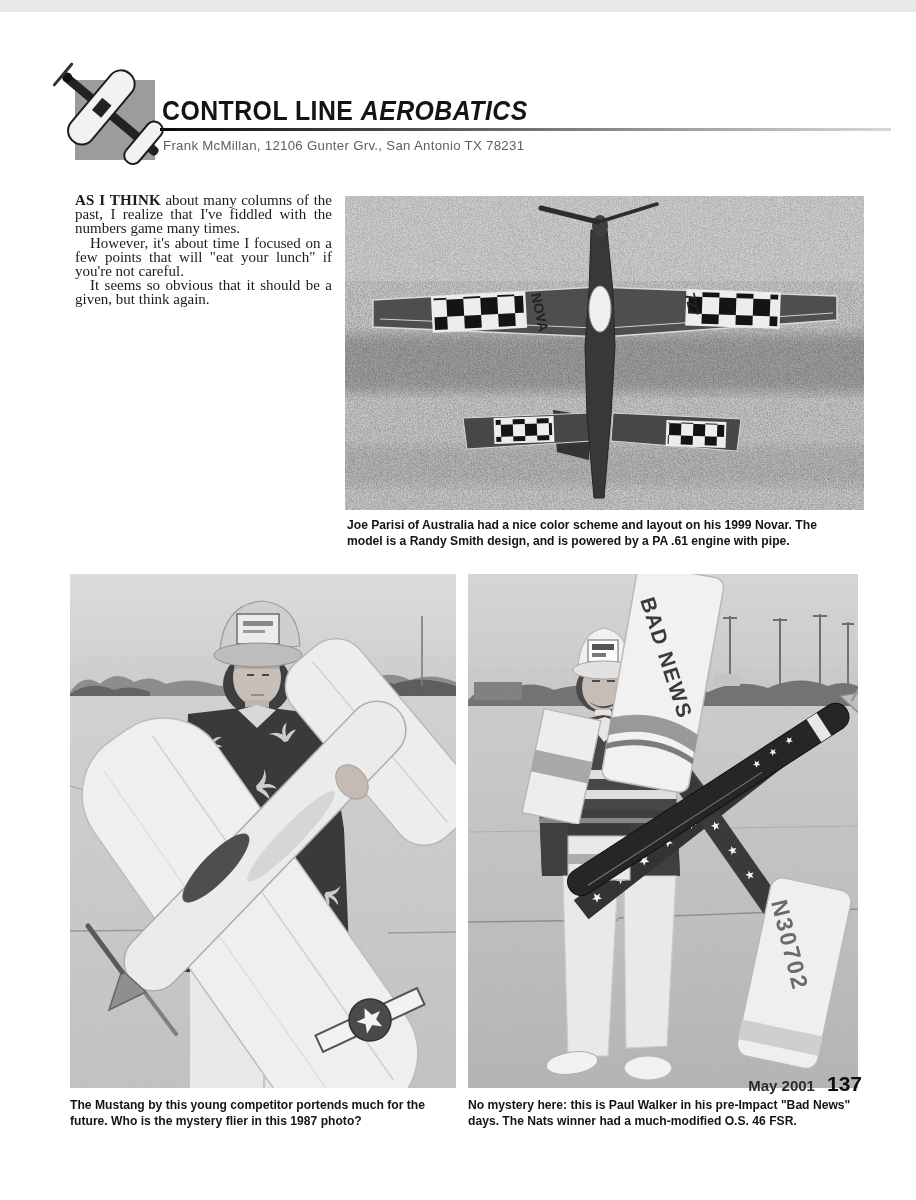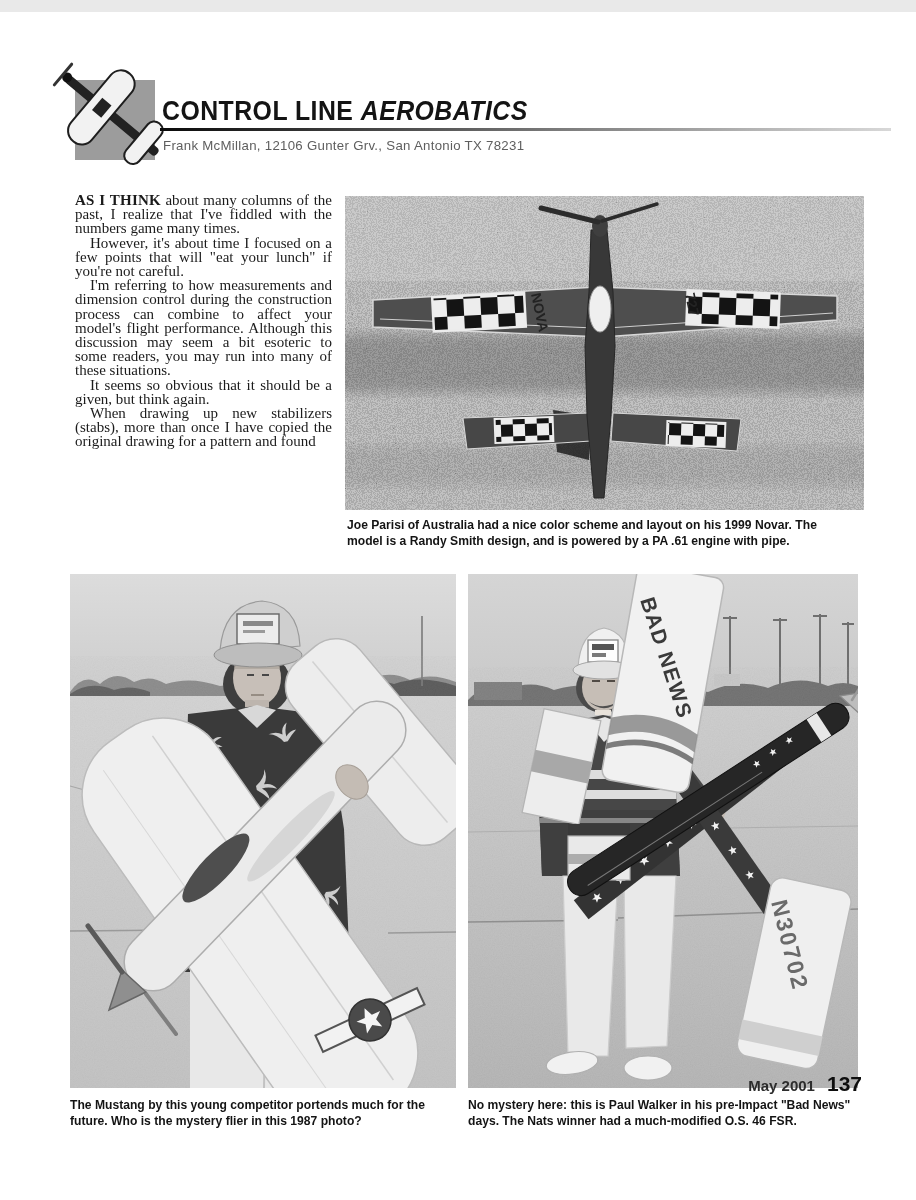--- a/index.html
+++ b/index.html
@@ -59,23 +59,21 @@
     </g>
   </svg>
 
   <h1 class="title"><span>CONTROL LINE</span>&nbsp;<em>AEROBATICS</em></h1>
   <div class="title-rule"></div>
   <div class="byline">Frank McMillan, 12106 Gunter Grv., San Antonio TX 78231</div>
 
   <section class="article">
     <p><strong class="lead">AS I THINK</strong><span> about many columns of the past, I realize that I've fiddled with the numbers game many times.</span></p>
     <p class="indent">However, it's about time I focused on a few points that will "eat your lunch" if you're not careful.</p>
-    <p class="indent">I'm referring to how measurements and dimension control during the construction process can combine to affect your model's flight performance. Although this discussion may seem a bit esoteric to some readers, you may run into many of these situations.</p>
     <p class="indent">It seems so obvious that it should be a given, but think again.</p>
-    <p class="indent">When drawing up new stabilizers (stabs), more than once I have copied the original drawing for a pattern and found</p>
   </section>
 
   <figure class="photo" id="photo-novar" style="margin:0">
     <svg width="519" height="314" viewBox="0 0 519 314">
       <defs>
         <filter id="gr-noise">
             <feTurbulence type="fractalNoise" baseFrequency="0.8" numOctaves="2" seed="7" stitchTiles="stitch"></feTurbulence>
             <feColorMatrix type="saturate" values="0"></feColorMatrix>
             <feComponentTransfer>
               <feFuncR type="discrete" tableValues="0.15 0.45 0.75 0.95"></feFuncR>

